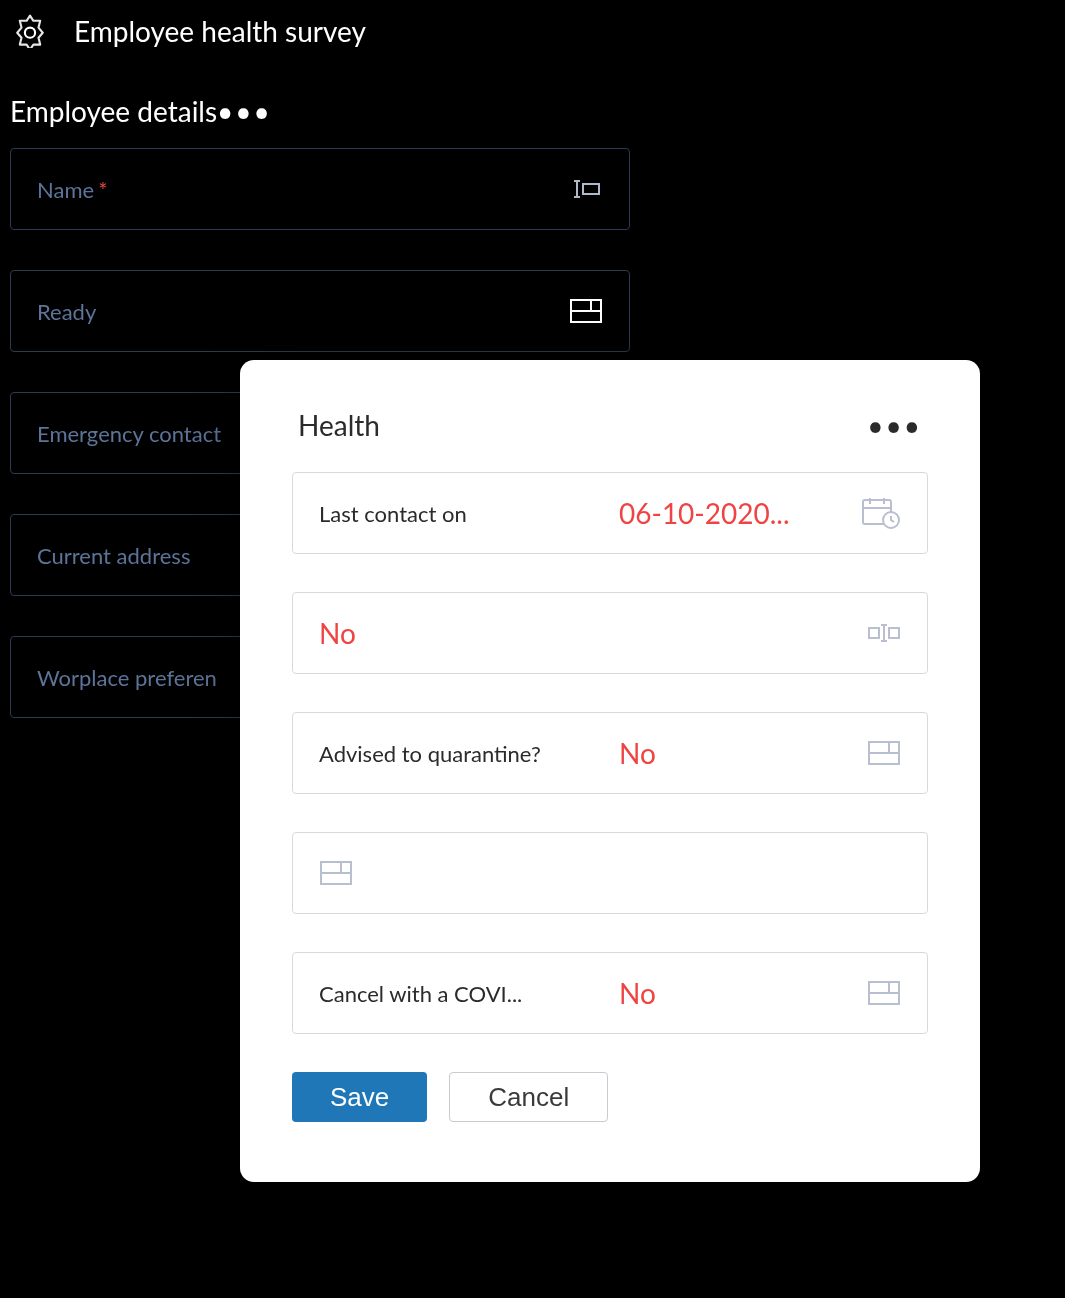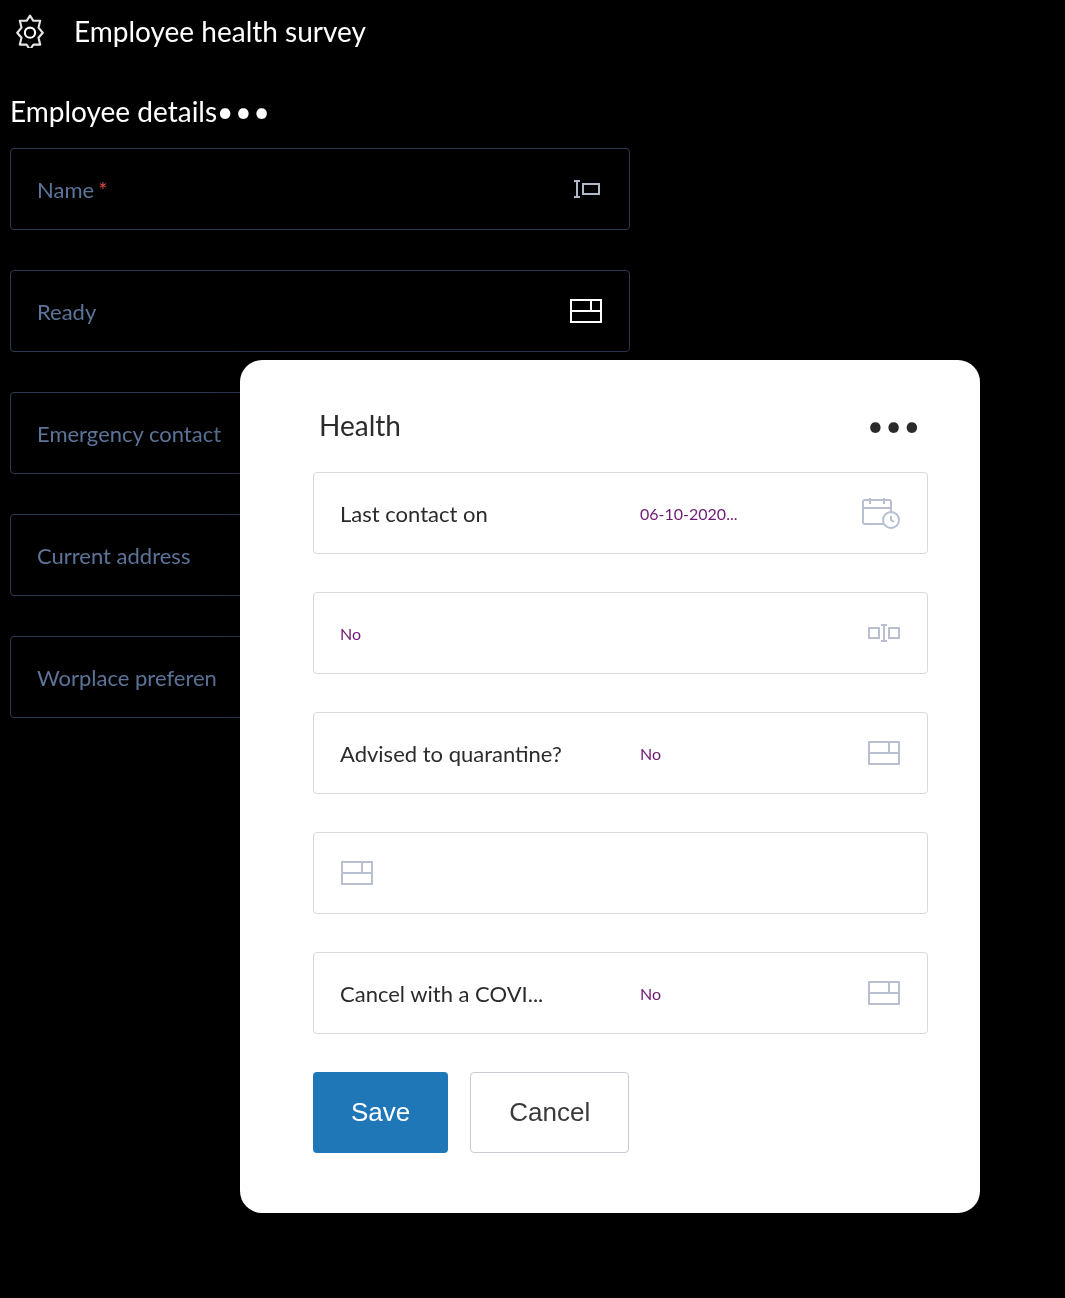--- a/index.html
+++ b/index.html
@@ -67,23 +67,23 @@
   }
   .dark-field .req { color: #e04848; margin-left: 4px; }
   .dark-field-icon { color: #aeb9ca; display:flex; align-items:center; }
 
   .modal {
     position: absolute;
     left: 240px;
     top: 360px;
     width: 740px;
     background: #fff;
-    border-radius: 22px;
+    border-radius: 14px;
     box-shadow: 0 10px 60px rgba(0,0,0,0.35);
-    padding: 48px 52px 60px 73px;
+    padding: 48px 52px 60px 52px;
   }
   .modal-header {
     display: flex;
     align-items: center;
     justify-content: space-between;
     margin-bottom: 30px;
     padding: 0 6px;
   }
   .modal-title {
     font-size: 28px;
@@ -110,36 +110,36 @@
   .lf-label {
     flex: 0 0 300px;
     font-size: 22px;
     color: #2b2b2b;
     white-space: nowrap;
     overflow: hidden;
     text-overflow: ellipsis;
   }
   .lf-value {
     flex: 1;
-    font-size: 16px;
-    color: #701a75;
+    font-size: 28px;
+    color: #ef4444;
   }
   .lf-icon {
     flex: 0 0 auto;
     color: #b7bfd0;
     display: flex;
     align-items: center;
   }
   .modal-actions {
     display: flex;
     gap: 22px;
     margin-top: 10px;
   }
   .btn {
-    height: 81px;
+    height: 50px;
     padding: 0 38px;
     font-size: 26px;
     border-radius: 4px;
     cursor: pointer;
     display: inline-flex;
     align-items: center;
     justify-content: center;
   }
   .btn-primary {
     background: #1f77b7;

